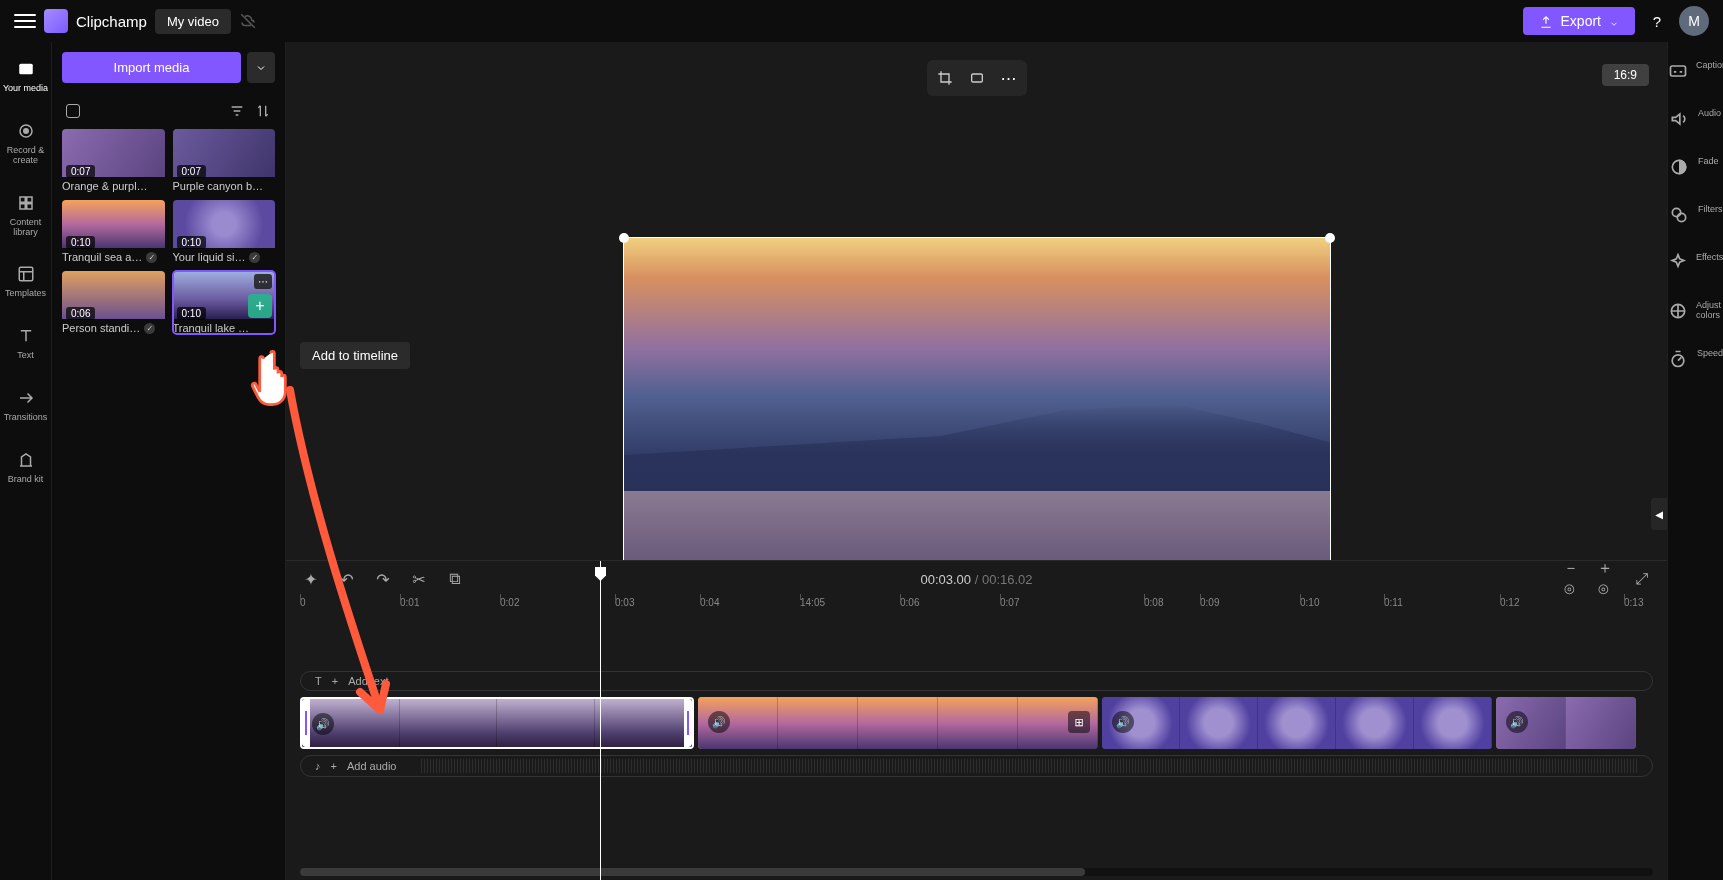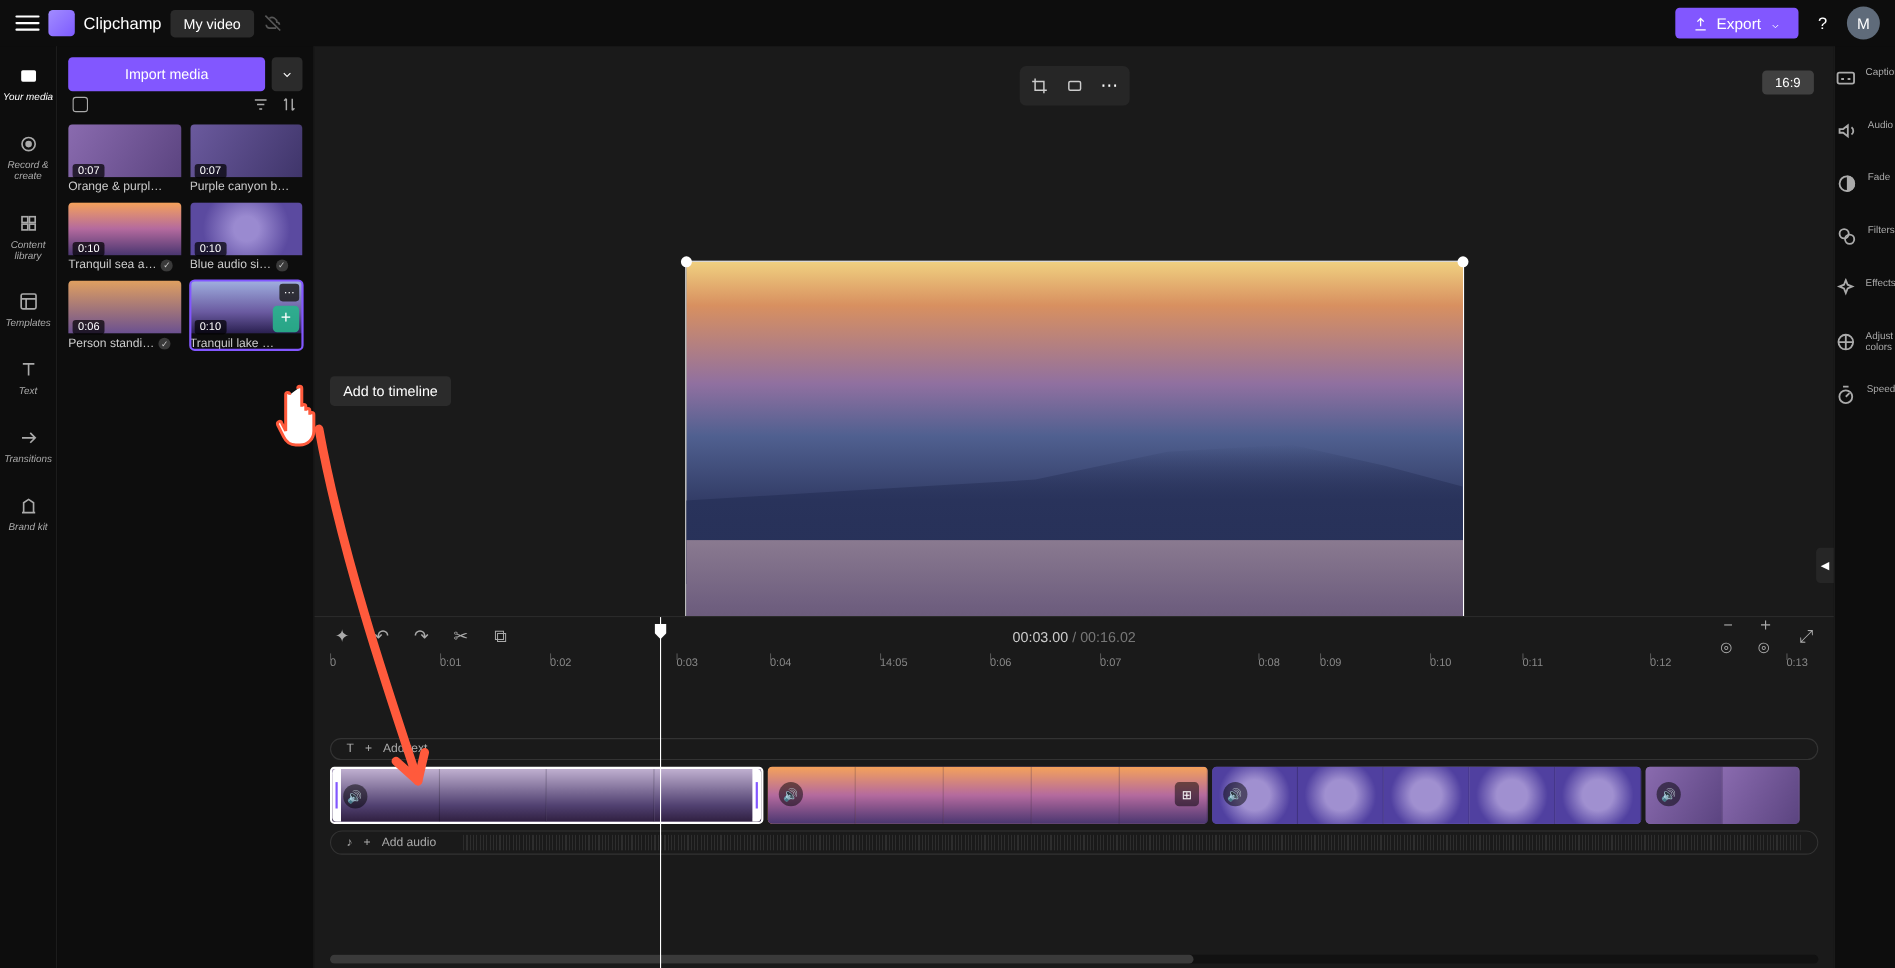--- a/index.html
+++ b/index.html
@@ -13,29 +13,29 @@
 .brand { font-size: 15px; font-weight: 400; }
 .project-tab { background: #2b2b2b; padding: 5px 12px; border-radius: 4px; font-size: 13px; }
 .sync-icon { width: 18px; height: 18px; opacity: 0.6; }
 .spacer { flex: 1; }
 .export-btn { background: #8257ff; display: flex; align-items: flex-end; gap: 8px; padding: 6px 16px; border-radius: 4px; font-size: 14px; cursor: pointer; }
 .help-btn { width: 28px; height: 28px; border-radius: 50%; display: flex; align-items: center; justify-content: center; font-size: 15px; cursor: pointer; }
 .avatar { width: 30px; height: 30px; border-radius: 50%; background: #5f6b7a; display: flex; align-items: center; justify-content: center; font-size: 14px; }
 
 
 .main { display: flex; height: calc(100% - 42px); }
-.left-rail { width: 52px; background: #0d0d0d; display: flex; flex-direction: column; align-items: center; padding-top: 12px; gap: 18px; border-right: 1px solid #1f1f1f; font-style: italic; }
+.left-rail { width: 52px; background: #0d0d0d; display: flex; flex-direction: column; align-items: center; padding-top: 12px; gap: 18px; border-right: 1px solid #1f1f1f; }
 .rail-item { display: flex; flex-direction: column; align-items: center; gap: 4px; cursor: pointer; font-size: 9px; color: #aaa; text-align: center; width: 100%; padding: 4px 0; }
 .rail-item.active { color: #fff; }
 .rail-icon { width: 22px; height: 22px; display: flex; align-items: center; justify-content: center; }
 .rail-icon svg { width: 18px; height: 18px; }
 .rail-label { font-size: 9px; line-height: 1.1; }
 
 .media-panel { width: 234px; background: #0d0d0d; padding: 10px; border-right: 1px solid #1f1f1f; }
-.import-row { display: flex; gap: 6px; margin-bottom: 4px; }
+.import-row { display: flex; gap: 6px; margin-bottom: 20px; }
 .import-btn { flex: 1; background: #8257ff; text-align: center; padding: 8px 0; border-radius: 4px; font-size: 13px; cursor: pointer; }
 .import-dd { width: 28px; background: #2b2b2b; border-radius: 4px; display: flex; align-items: center; justify-content: center; cursor: pointer; }
 .media-tools { display: flex; align-items: center; justify-content: space-between; padding: 0 4px 10px; }
 .media-tools .sel { width: 14px; height: 14px; border: 1.5px solid #aaa; border-radius: 3px; }
 .media-tools .right { display: flex; gap: 10px; }
 .media-grid { display: grid; grid-template-columns: 1fr 1fr; gap: 8px; }
 .thumb { position: relative; border-radius: 4px; overflow: hidden; }
 .thumb-img { width: 100%; height: 48px; background: linear-gradient(120deg,#7a5a9e,#4a3660); }
 .thumb-img.t1 { background: linear-gradient(120deg,#8a6baf,#5b4480); }
 .thumb-img.t2 { background: linear-gradient(120deg,#6b5a9e,#3f356a); }
@@ -256,21 +256,21 @@
         <div class="duration-tag">0:10</div>
         <div class="thumb-label">
             <span>Tranquil sea a…</span>
             <span class="thumb-check">✓</span>
           </div>
       </div>
       <div class="thumb">
         <div class="thumb-img t4"></div>
         <div class="duration-tag">0:10</div>
         <div class="thumb-label">
-            <span>Blue audio si…</span>
+            <span>Your liquid si…</span>
             <span class="thumb-check">✓</span>
           </div>
       </div>
       <div class="thumb">
         <div class="thumb-img t5"></div>
         <div class="duration-tag">0:06</div>
         <div class="thumb-label">
             <span>Person standi…</span>
             <span class="thumb-check">✓</span>
           </div>

